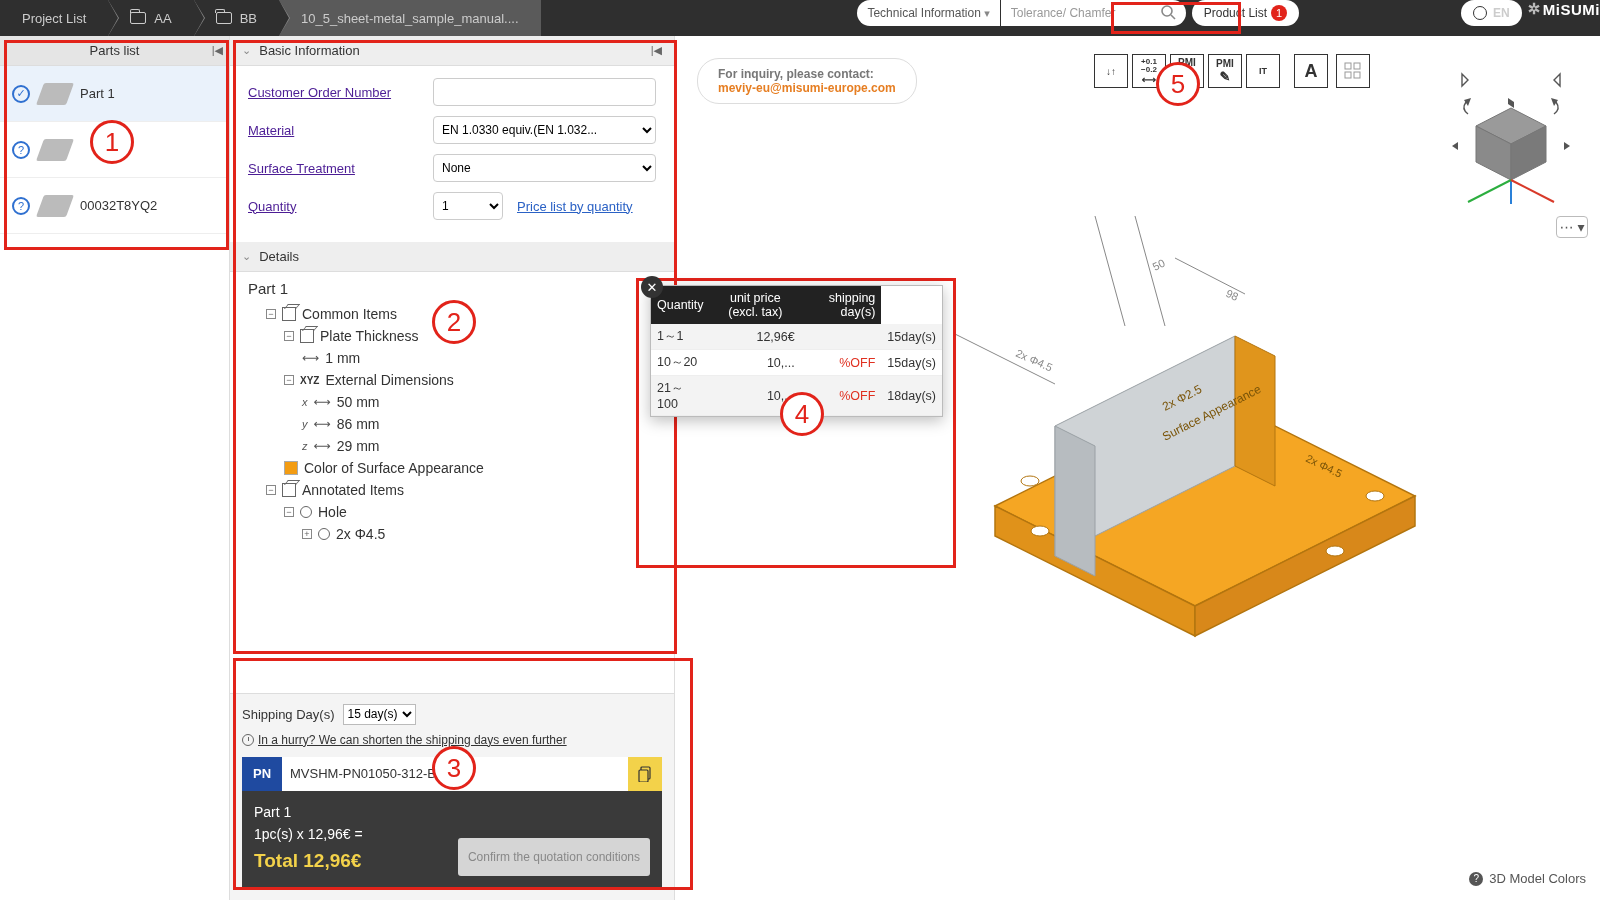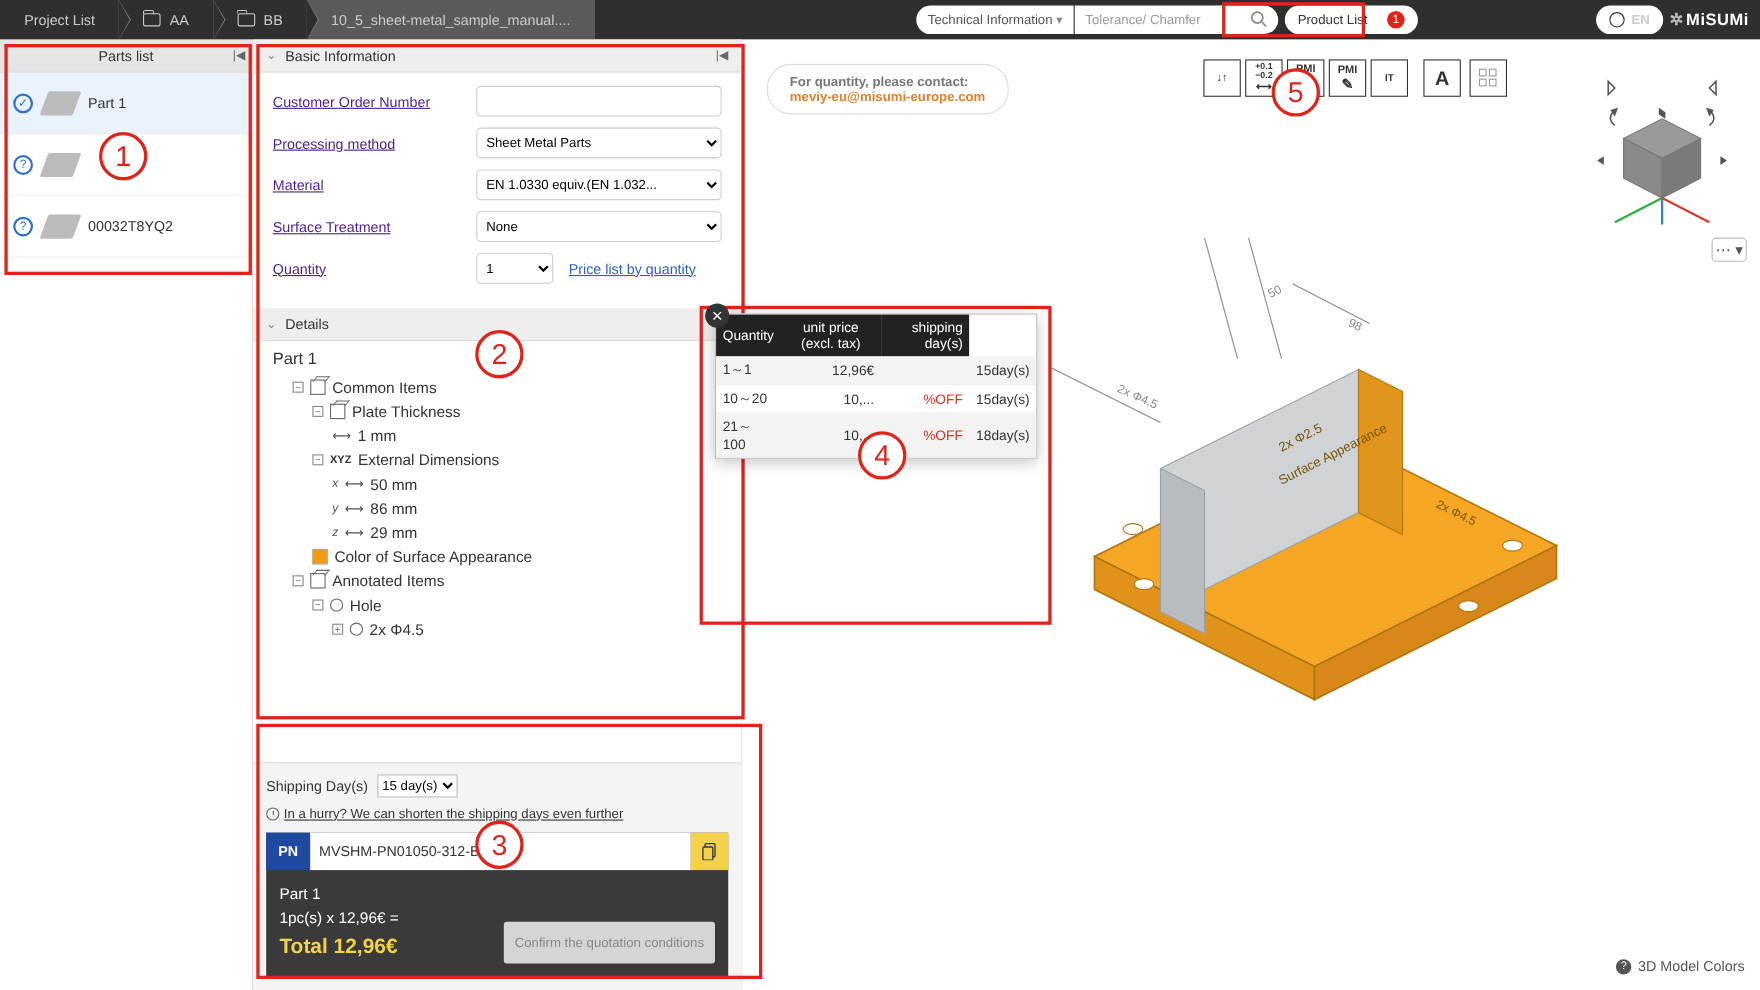--- a/index.html
+++ b/index.html
@@ -6,25 +6,25 @@
 body { width: 1600px; height: 900px; overflow: hidden; background: #fff; font-size: 13px; color: #333; }
 
 
 .topbar { height: 36px; background: #2f2f2f; display: flex; align-items: stretch; color: #ccc; }
 .crumb { display: flex; align-items: center; padding: 0 22px; position: relative; font-size: 13px; white-space: nowrap; }
 .crumb.arrow::after { content: ""; position: absolute; right: -10px; top: 0; width: 0; height: 0; border-top: 18px solid transparent; border-bottom: 18px solid transparent; border-left: 10px solid #2f2f2f; z-index: 2; }
 .crumb.arrow::before { content: ""; position: absolute; right: -11px; top: 0; width: 0; height: 0; border-top: 18px solid transparent; border-bottom: 18px solid transparent; border-left: 11px solid #888; z-index: 1; }
 .crumb.light { background: #5a5a5a; }
 .crumb .folder-icon { width: 16px; height: 12px; border: 1.5px solid #ccc; border-radius: 2px; margin-right: 8px; position: relative; }
 .crumb .folder-icon::before { content: ""; position: absolute; top: -4px; left: -1.5px; width: 8px; height: 3px; border: 1.5px solid #ccc; border-bottom: none; border-radius: 2px 2px 0 0; }
-.top-right { margin-left: auto; display: flex; align-items: center; gap: 6px; padding-right: 10px; }
+.top-right { margin-left: auto; display: flex; align-items: flex-start; gap: 6px; }
 .tech-drop { background: #fff; border-radius: 15px 0 0 15px; height: 26px; display: flex; align-items: center; padding: 0 10px; font-size: 12px; color: #555; }
 .search-box { background: #fff; height: 26px; width: 185px; display: flex; align-items: center; padding: 0 10px; font-size: 12px; color: #999; border-radius: 0 15px 15px 0; margin-left: -5px; }
 .search-box .mag { margin-left: auto; }
-.pill-btn { background: #fff; height: 26px; border-radius: 15px; display: flex; align-items: center; padding: 0 12px; font-size: 12px; color: #333; gap: 18px; }
+.pill-btn { background: #fff; height: 26px; border-radius: 15px; display: flex; align-items: center; padding: 0 12px; font-size: 12px; color: #333; gap: 4px; }
 .badge-red { background: #e2231a; color: #fff; border-radius: 50%; width: 16px; height: 16px; display: inline-flex; align-items: center; justify-content: center; font-size: 11px; }
 .lang-pill { background: #fff; height: 26px; border-radius: 15px; display: flex; align-items: center; padding: 0 12px; font-weight: bold; font-size: 12px; gap: 6px; }
 .globe { width: 14px; height: 14px; border: 1.5px solid #333; border-radius: 50%; position: relative; }
 .misumi-logo { color: #fff; font-weight: bold; font-size: 15px; letter-spacing: 0.5px; display:flex; align-items:center; gap:2px; }
 .misumi-logo .gear { color: #bbb; }
 
 
 .main { display: flex; height: calc(900px - 36px); }
 .sidebar { width: 230px; border-right: 1px solid #ddd; }
 .sidebar-header { background: #e5e5e5; height: 30px; display: flex; align-items: center; justify-content: center; font-size: 13px; position: relative; border-bottom: 1px solid #ddd; }
@@ -187,24 +187,20 @@
       <span class="chev">⌄</span>
       <span>Basic Information</span>
       <span class="collapse">|◀</span>
     </div>
     <div class="form-area">
       <div class="form-row">
           <label>Customer Order Number</label>
           <input type="text" style="">
         </div>
       <div class="form-row">
-          <label>Processing method</label>
-          <select><option>Sheet Metal Parts</option></select>
-        </div>
-      <div class="form-row">
           <label>Material</label>
           <select><option>EN 1.0330 equiv.(EN 1.032...</option></select>
         </div>
       <div class="form-row">
           <label>Surface Treatment</label>
           <select><option>None</option></select>
         </div>
       <div class="form-row">
           <label>Quantity</label>
           <select class="qty"><option>1</option></select>
@@ -303,21 +299,21 @@
             <div class="price-total">Total 12,96€</div>
           </div>
           <div class="confirm-btn">Confirm the quotation conditions</div>
         </div>
       </div>
     </div>
   </div>
 
   <div class="viewer">
     <div class="inquiry">
-      <span>For quantity, please contact:</span>
+      <span>For inquiry, please contact:</span>
       <a>meviy-eu@misumi-europe.com</a>
     </div>
 
     <div class="toolbar">
       <div class="tool-btn">↓↑</div>
       <div class="tool-btn">
           <span style="font-size:8px;line-height:1">+0.1<br>−0.2</span>
           <span>⟷</span>
         </div>
       <div class="tool-btn">

